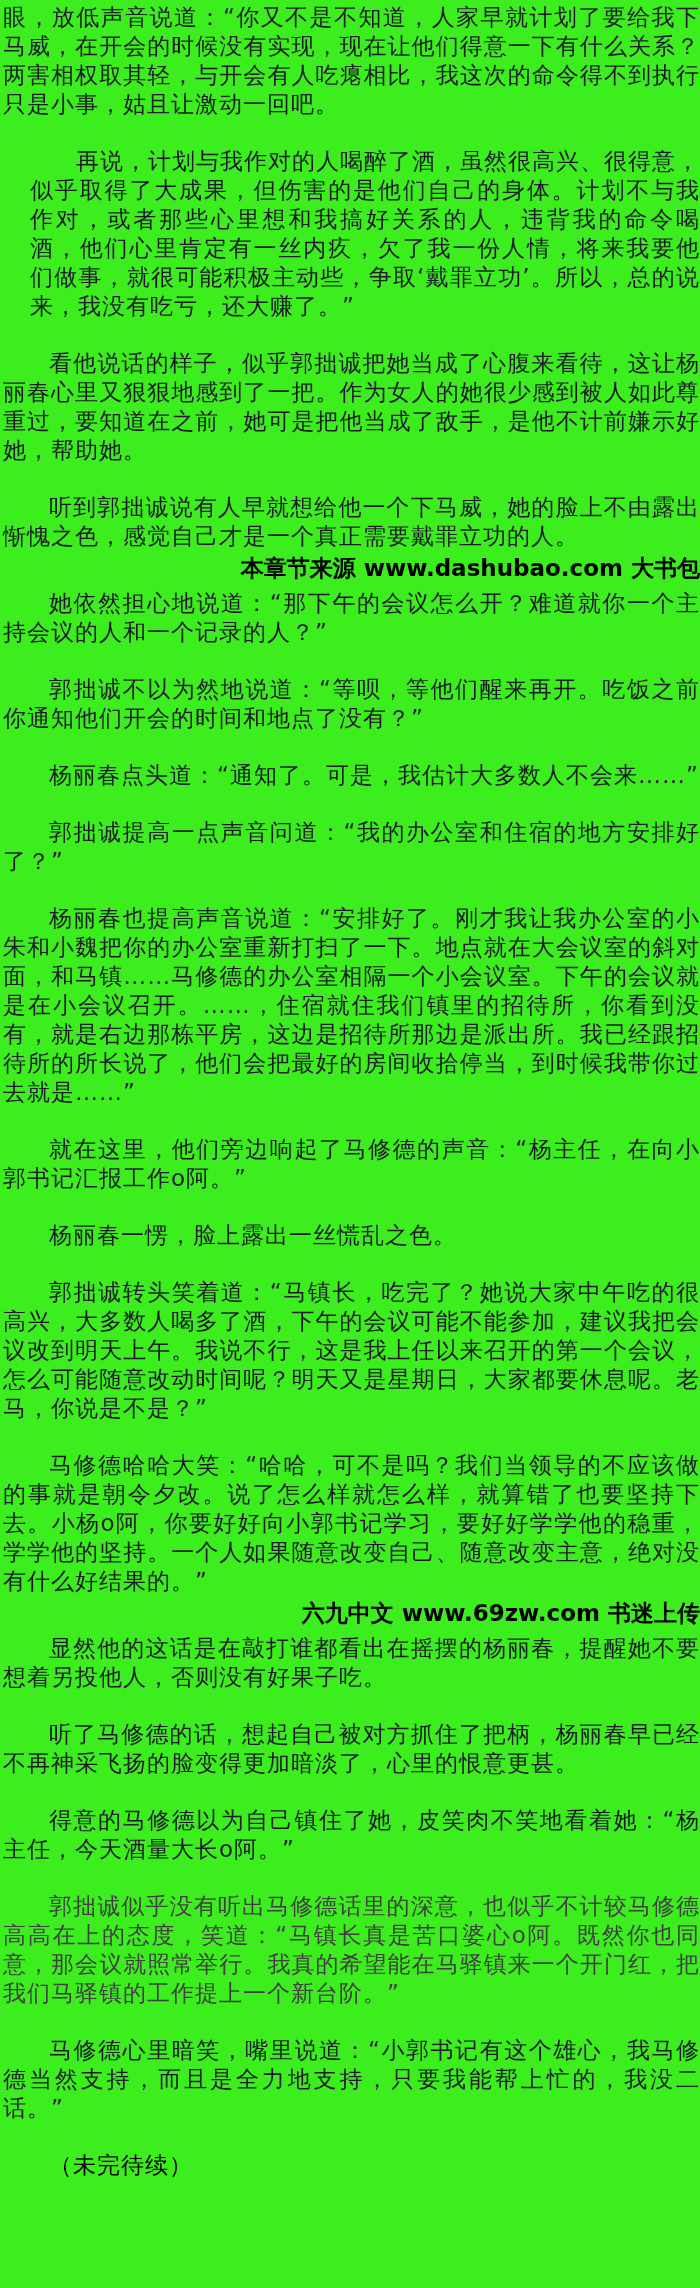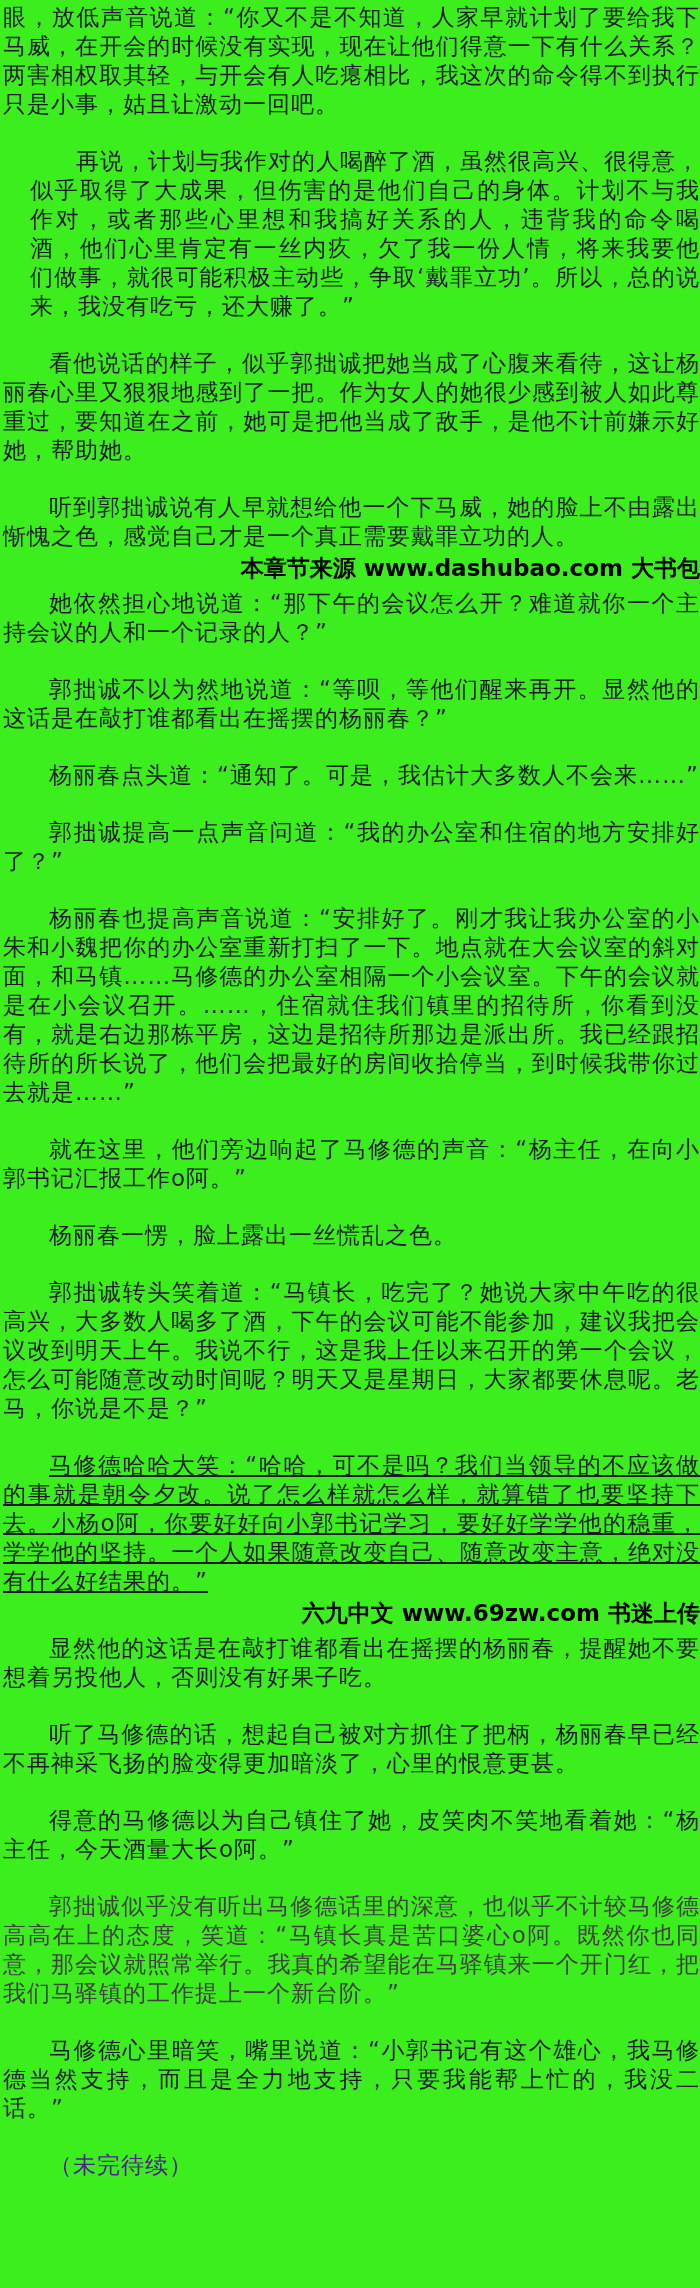--- a/index.html
+++ b/index.html
@@ -51,29 +51,29 @@
 <body style="background: rgb(60, 238, 30);">
 
 <div class="page">
   <div class="chapter-text">
       <p class="block continuation" style="color: rgb(27, 27, 38);">眼，放低声音说道：“你又不是不知道，人家早就计划了要给我下马威，在开会的时候没有实现，现在让他们得意一下有什么关系？两害相权取其轻，与开会有人吃瘪相比，我这次的命令得不到执行只是小事，姑且让激动一回吧。</p>
       <p class="block paragraph" style="color: rgb(27, 27, 38); margin-left: 27px;">再说，计划与我作对的人喝醉了酒，虽然很高兴、很得意，似乎取得了大成果，但伤害的是他们自己的身体。计划不与我作对，或者那些心里想和我搞好关系的人，违背我的命令喝酒，他们心里肯定有一丝内疚，欠了我一份人情，将来我要他们做事，就很可能积极主动些，争取‘戴罪立功’。所以，总的说来，我没有吃亏，还大赚了。”</p>
       <p class="block paragraph" style="color: rgb(27, 27, 38);">看他说话的样子，似乎郭拙诚把她当成了心腹来看待，这让杨丽春心里又狠狠地感到了一把。作为女人的她很少感到被人如此尊重过，要知道在之前，她可是把他当成了敌手，是他不计前嫌示好她，帮助她。</p>
       <p class="block paragraph" style="color: rgb(27, 27, 38);">听到郭拙诚说有人早就想给他一个下马威，她的脸上不由露出惭愧之色，感觉自己才是一个真正需要戴罪立功的人。</p>
       <p class="block watermark" style="color: rgb(0, 0, 0);">本章节来源 www.dashubao.com 大书包</p>
       <p class="block paragraph" style="color: rgb(27, 27, 38);">她依然担心地说道：“那下午的会议怎么开？难道就你一个主持会议的人和一个记录的人？”</p>
-      <p class="block paragraph" style="color: rgb(27, 27, 38);">郭拙诚不以为然地说道：“等呗，等他们醒来再开。显然他的这话是在敲打谁都看出在摇摆的杨丽春？”</p>
+      <p class="block paragraph" style="color: rgb(27, 27, 38);">郭拙诚不以为然地说道：“等呗，等他们醒来再开。吃饭之前你通知他们开会的时间和地点了没有？”</p>
       <p class="block paragraph" style="color: rgb(27, 27, 38);">杨丽春点头道：“通知了。可是，我估计大多数人不会来……”</p>
       <p class="block paragraph" style="color: rgb(27, 27, 38);">郭拙诚提高一点声音问道：“我的办公室和住宿的地方安排好了？”</p>
       <p class="block paragraph" style="color: rgb(27, 27, 38);">杨丽春也提高声音说道：“安排好了。刚才我让我办公室的小朱和小魏把你的办公室重新打扫了一下。地点就在大会议室的斜对面，和马镇……马修德的办公室相隔一个小会议室。下午的会议就是在小会议召开。……，住宿就住我们镇里的招待所，你看到没有，就是右边那栋平房，这边是招待所那边是派出所。我已经跟招待所的所长说了，他们会把最好的房间收拾停当，到时候我带你过去就是……”</p>
       <p class="block paragraph" style="color: rgb(27, 27, 38);">就在这里，他们旁边响起了马修德的声音：“杨主任，在向小郭书记汇报工作o阿。”</p>
       <p class="block paragraph" style="color: rgb(27, 27, 38);">杨丽春一愣，脸上露出一丝慌乱之色。</p>
       <p class="block paragraph" style="color: rgb(27, 27, 38);">郭拙诚转头笑着道：“马镇长，吃完了？她说大家中午吃的很高兴，大多数人喝多了酒，下午的会议可能不能参加，建议我把会议改到明天上午。我说不行，这是我上任以来召开的第一个会议，怎么可能随意改动时间呢？明天又是星期日，大家都要休息呢。老马，你说是不是？”</p>
-      <p class="block paragraph" style="color: rgb(27, 27, 38); text-decoration: underline;">马修德哈哈大笑：“哈哈，可不是吗？我们当领导的不应该做的事就是朝令夕改。说了怎么样就怎么样，就算错了也要坚持下去。小杨o阿，你要好好向小郭书记学习，要好好学学他的稳重，学学他的坚持。一个人如果随意改变自己、随意改变主意，绝对没有什么好结果的。”</p>
+      <p class="block paragraph" style="color: rgb(27, 27, 38);">马修德哈哈大笑：“哈哈，可不是吗？我们当领导的不应该做的事就是朝令夕改。说了怎么样就怎么样，就算错了也要坚持下去。小杨o阿，你要好好向小郭书记学习，要好好学学他的稳重，学学他的坚持。一个人如果随意改变自己、随意改变主意，绝对没有什么好结果的。”</p>
       <p class="block watermark" style="color: rgb(0, 0, 0); margin-left: 40px;">六九中文 www.69zw.com 书迷上传</p>
       <p class="block paragraph" style="color: rgb(27, 27, 38);">显然他的这话是在敲打谁都看出在摇摆的杨丽春，提醒她不要想着另投他人，否则没有好果子吃。</p>
       <p class="block paragraph" style="color: rgb(27, 27, 38);">听了马修德的话，想起自己被对方抓住了把柄，杨丽春早已经不再神采飞扬的脸变得更加暗淡了，心里的恨意更甚。</p>
       <p class="block paragraph" style="color: rgb(27, 27, 38);">得意的马修德以为自己镇住了她，皮笑肉不笑地看着她：“杨主任，今天酒量大长o阿。”</p>
       <p class="block paragraph" style="color: #404040;">郭拙诚似乎没有听出马修德话里的深意，也似乎不计较马修德高高在上的态度，笑道：“马镇长真是苦口婆心o阿。既然你也同意，那会议就照常举行。我真的希望能在马驿镇来一个开门红，把我们马驿镇的工作提上一个新台阶。”</p>
       <p class="block paragraph" style="color: rgb(27, 27, 38);">马修德心里暗笑，嘴里说道：“小郭书记有这个雄心，我马修德当然支持，而且是全力地支持，只要我能帮上忙的，我没二话。”</p>
-      <p class="block ending" style="color: #4c1d95;">（未完待续）</p>
+      <p class="block ending" style="color: #000000;">（未完待续）</p>
     </div>
 </div>
 
 </body></html>

